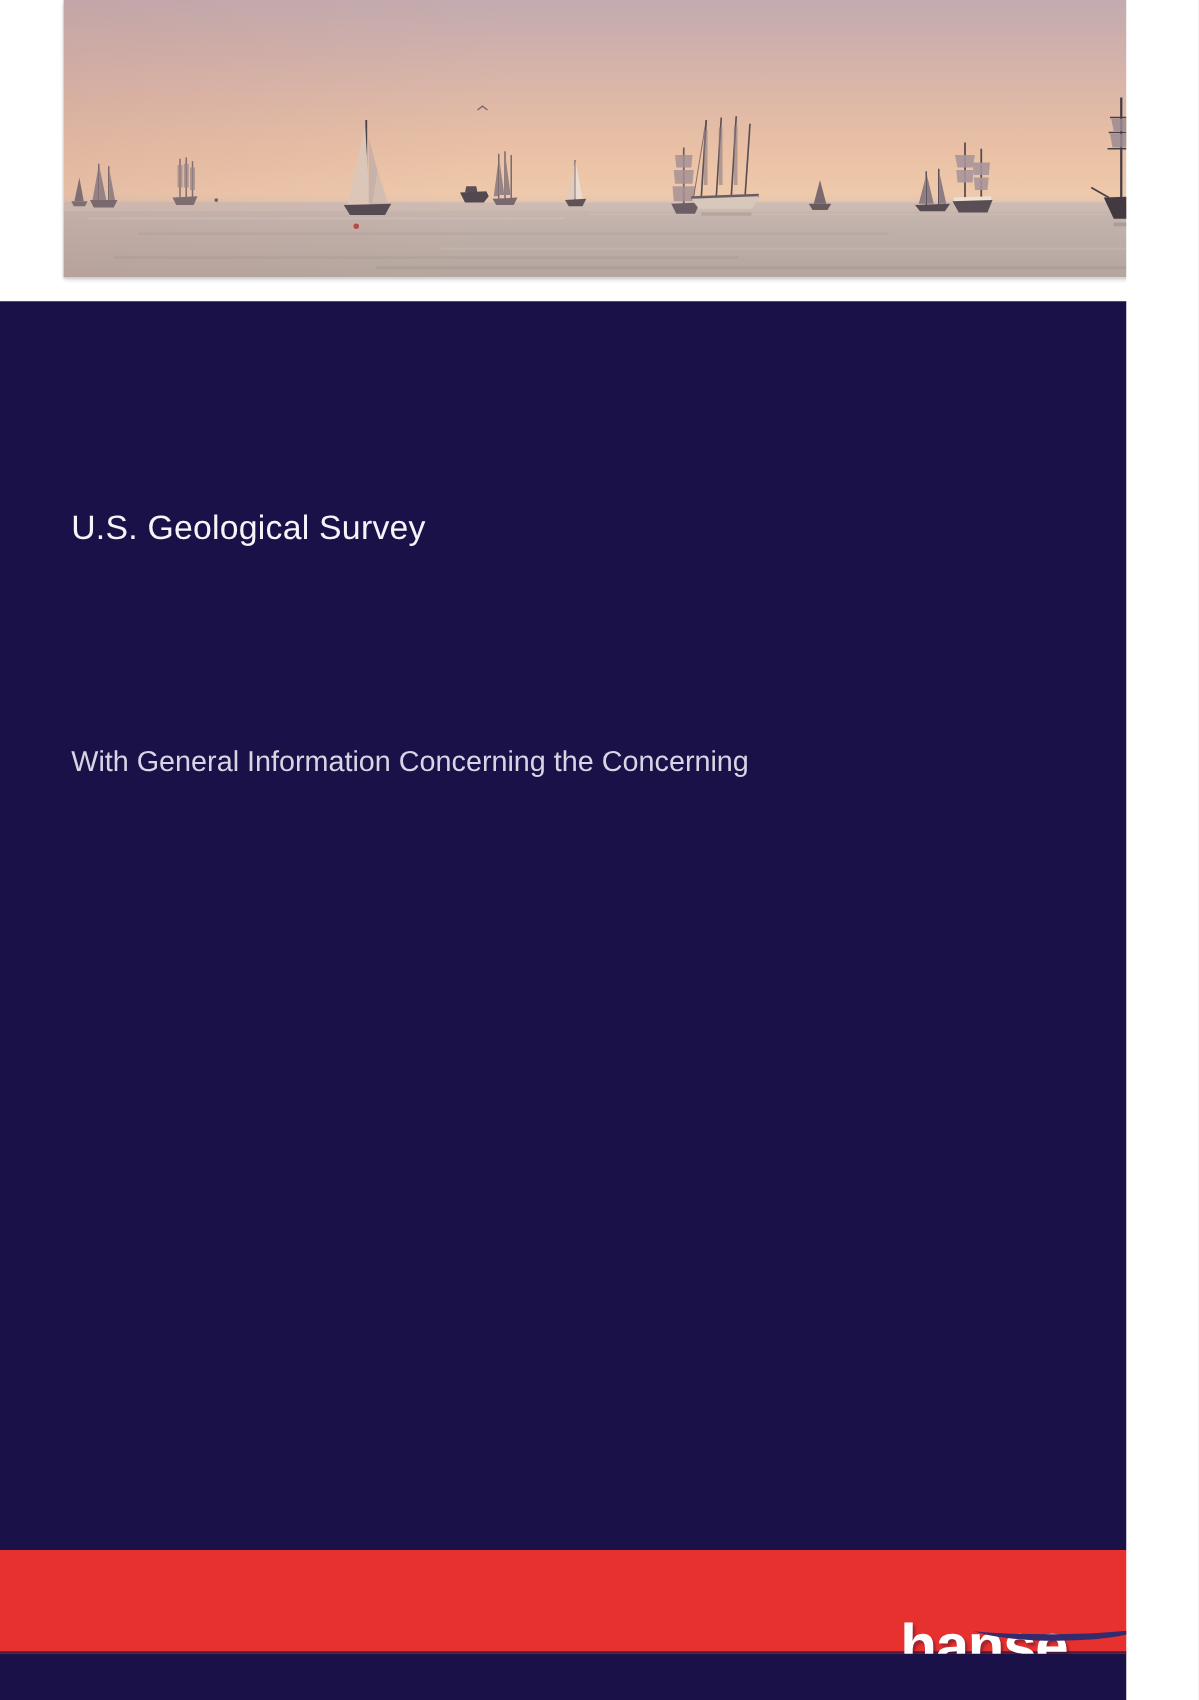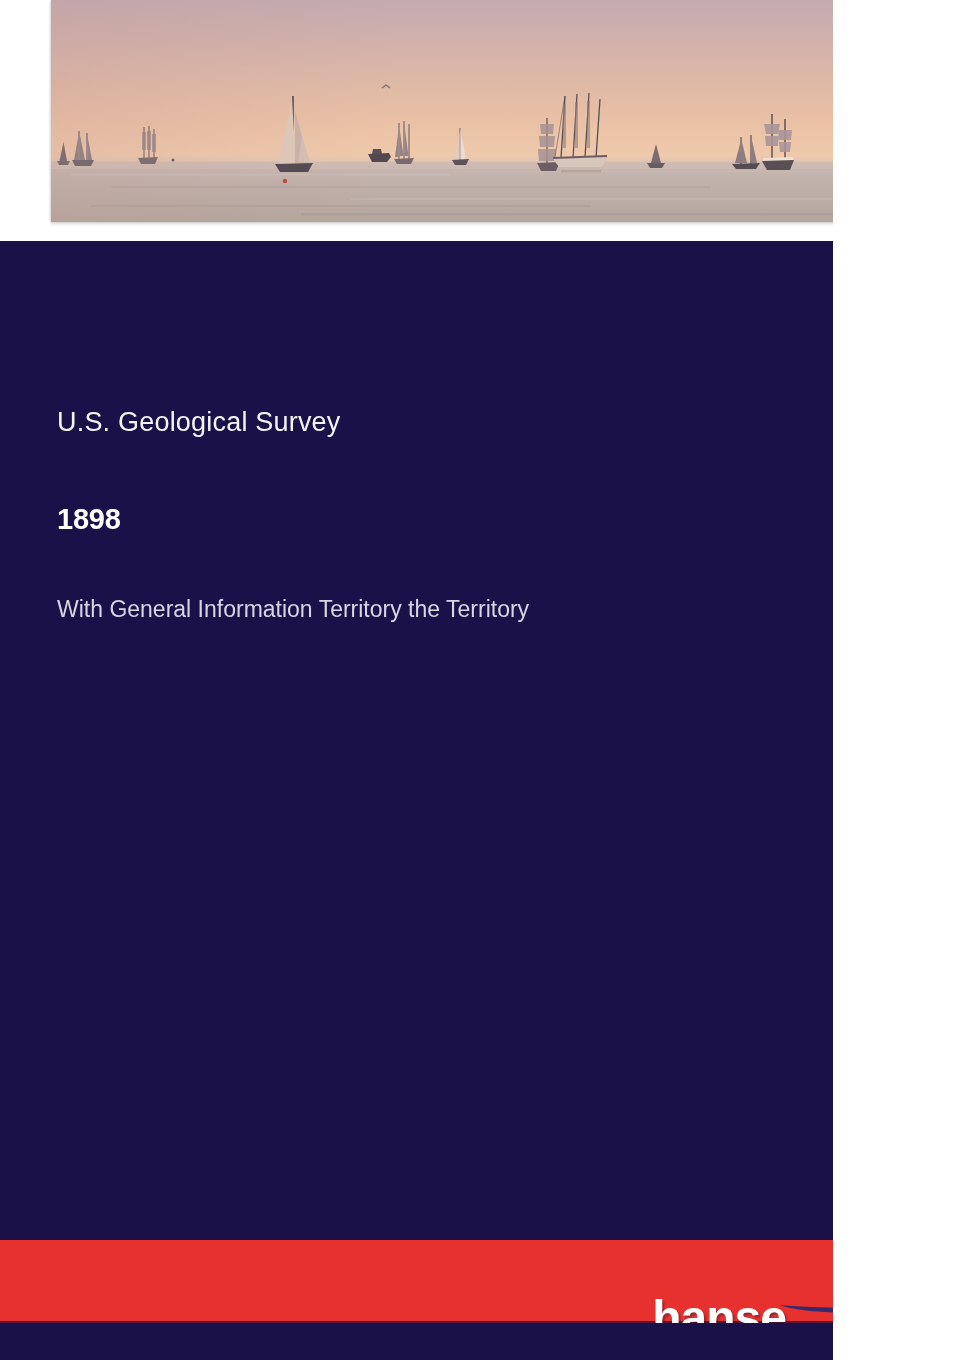--- a/index.html
+++ b/index.html
@@ -1,21 +1,21 @@
 <!DOCTYPE html>
 <html><head>
 <meta charset="utf-8">
 <style>
   * { margin: 0; padding: 0; box-sizing: border-box; }
   html, body { background: #ffffff; }
   body { font-family: "Liberation Sans", "DejaVu Sans", sans-serif; }
 
   .page {
     position: relative;
-    width: 833px;
+    width: 901px;
     height: 1360px;
     background: #ffffff;
     overflow: hidden;
     padding-left: 12px;
   }
 
   
   .hero {
     position: absolute;
     left: 51px; top: 0;
@@ -259,24 +259,23 @@
         <path d="M888,163 L908,162 L908,170 L892,170 Z" fill="#5f5359"></path>
       </g>
     </svg>
   </div>
 
   <div class="navy-panel"></div>
 
   <div class="author">U.S. Geological Survey</div>
 
   <div class="title">
-    <span class="tline">1898</span>
   </div>
 
-  <div class="subtitle">With General Information Territory the Territory</div>
+  <div class="subtitle">With General Information Concerning the Concerning</div>
 
   <div class="red-band"></div>
 
   <span class="logo-text">hanse</span>
 
   <svg class="swoosh" viewBox="0 0 141 15" xmlns="http://www.w3.org/2000/svg">
     <path d="M2,4 C45,8 100,7 139,2 C115,14 35,15 2,4 Z" fill="#332b6e"></path>
   </svg>
 
   <div class="bottom-strip"></div>

